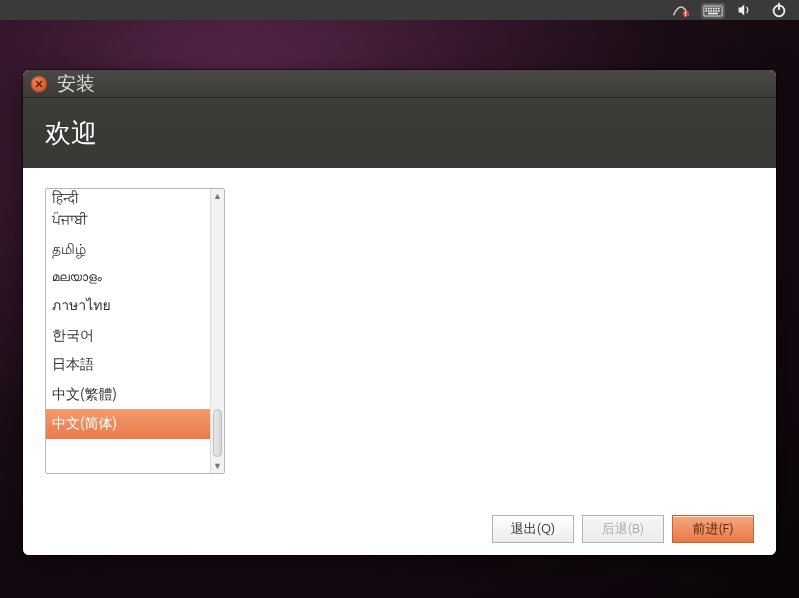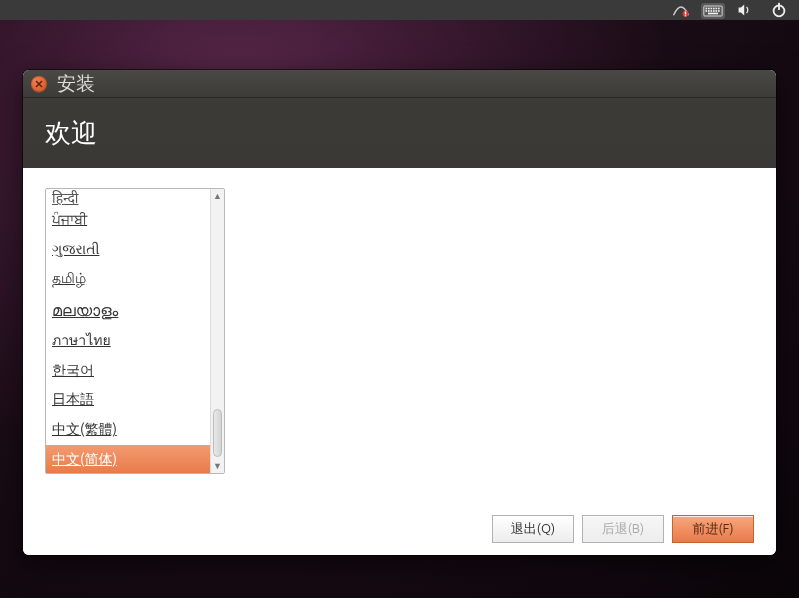--- a/index.html
+++ b/index.html
@@ -77,21 +77,20 @@
     flex: 1;
     overflow: hidden;
     font-size: 14px;
     color: #333;
   }
   .lang-item {
     padding: 5px 6px;
     line-height: 1.4;
     white-space: nowrap;
     cursor: default;
-    text-decoration: underline;
   }
   .lang-item.selected {
     background: linear-gradient(to bottom, #f39b6f, #e87a4a);
     color: #fff;
   }
   .lang-item.cut { height: 16px; padding-top: 0; overflow: hidden; color: #555;}
   .scrollbar {
     width: 14px;
     background: #f2f2f2;
     border-left: 1px solid #dcdcdc;
@@ -187,23 +186,22 @@
     <span>安装</span>
   </div>
   <div class="header">
     <span>欢迎</span>
   </div>
   <div class="content">
     <div class="lang-area">
       <div class="lang-list">
         <div class="lang-item cut">हिन्दी</div>
         <div class="lang-item">ਪੰਜਾਬੀ</div>
-        <div class="lang-item">ગુજરાતી</div>
         <div class="lang-item">தமிழ்</div>
-        <div class="lang-item" style="font-size:16px">മലയാളം</div>
+        <div class="lang-item" style="font-size:12px">മലയാളം</div>
         <div class="lang-item">ภาษาไทย</div>
         <div class="lang-item">한국어</div>
         <div class="lang-item">日本語</div>
         <div class="lang-item">中文(繁體)</div>
         <div class="lang-item selected">中文(简体)</div>
       </div>
       <div class="scrollbar">
         <div class="scroll-arrow up">▲</div>
         <div class="scroll-thumb"></div>
         <div class="scroll-arrow down">▼</div>

